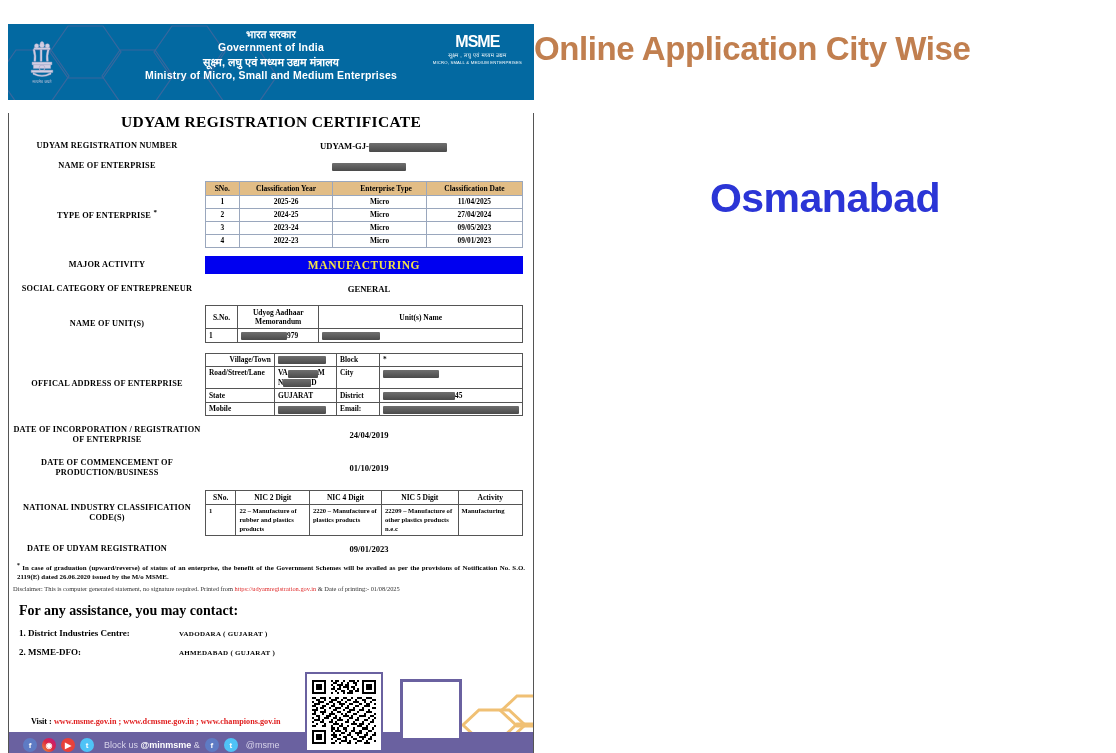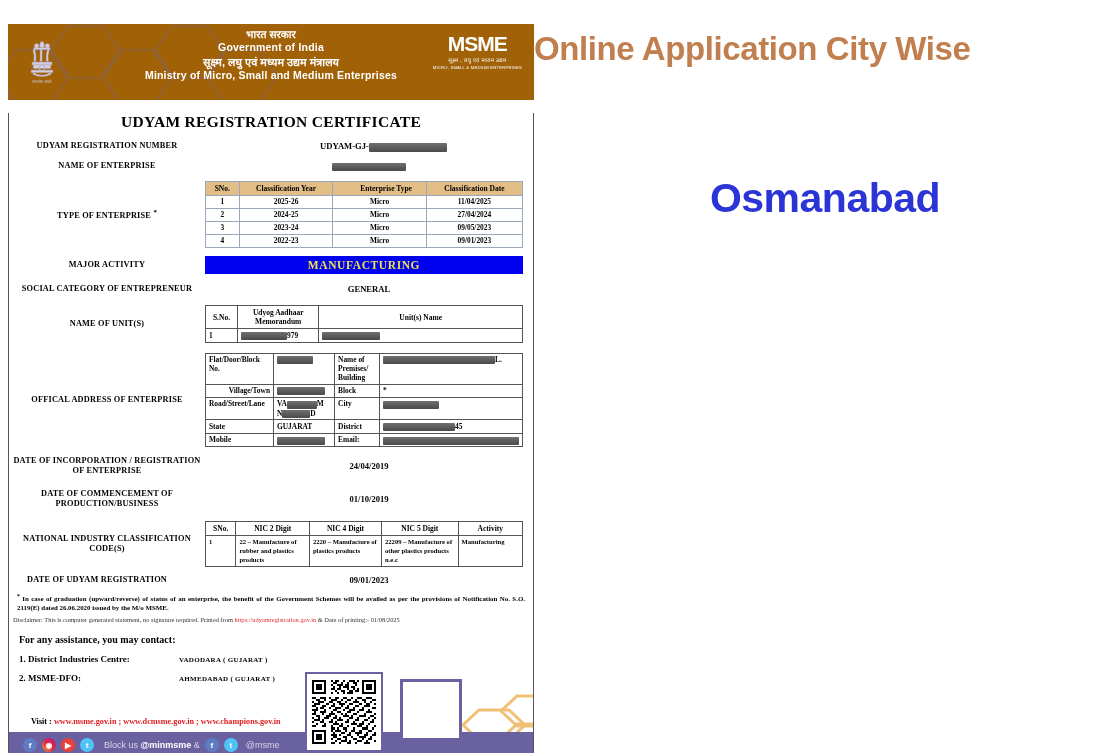--- a/index.html
+++ b/index.html
@@ -6,21 +6,21 @@
   body{width:1116px;height:753px;position:relative;overflow:hidden;
        font-family:"Liberation Serif", serif;}
 
   
   #certificate{
     position:absolute;left:8px;top:24px;width:526px;height:722px;
   }
 
   
   .masthead{
-    position:relative;width:100%;height:76px;background:#a16207;
+    position:relative;width:100%;height:76px;background:#0369a1;
     overflow:hidden;
   }
   .hex-deco{position:absolute;top:0;left:0;width:100%;height:100%;opacity:.5;}
   .emblem{
     position:absolute;left:14px;top:8px;width:40px;height:62px;
     display:flex;flex-direction:column;align-items:center;justify-content:center;
     color:#cfcadf;
   }
   .emblem svg{display:block;}
   .masthead-text{
@@ -28,21 +28,21 @@
     color:#ffffff;font-family:"Liberation Sans",sans-serif;line-height:1.28;
   }
   .mt-hi{font-size:10.5px;font-weight:700;}
   .mt-en{font-size:10.5px;font-weight:700;letter-spacing:.2px;}
   .mt-hi2{font-size:11px;font-weight:700;}
   .mt-en2{font-size:10.5px;font-weight:700;letter-spacing:.2px;}
   .msme-logo{
     position:absolute;right:12px;top:10px;text-align:center;color:#ffffff;
     font-family:"Liberation Sans",sans-serif;
   }
-  .msme-mark{font-size:21px;font-weight:700;letter-spacing:-1px;line-height:.95;}
+  .msme-mark{font-size:16px;font-weight:700;letter-spacing:-1px;line-height:.95;}
   .msme-hi{font-size:5.4px;letter-spacing:.3px;margin-top:2px;}
   .msme-en{font-size:4.2px;letter-spacing:.2px;margin-top:1px;}
 
   
   .cert-body{
     position:relative;width:100%;height:646px;background:#ffffff;
     border:1.5px solid #555;border-top:none;box-sizing:border-box;
     padding:0;
   }
   .cert-title{
@@ -93,21 +93,21 @@
 
   .note{
     font-size:6.9px;font-weight:700;line-height:1.35;color:#000;
     padding:0 8px;text-align:justify;
   }
   .disclaimer{
     font-size:6.4px;color:#333;padding:0 4px;line-height:1.3;
     white-space:nowrap;
   }
   .disclaimer .link{color:#e03030;}
-  .assist-h{font-size:10px;font-weight:700;padding-left:10px;}
+  .assist-h{font-size:14px;font-weight:700;padding-left:10px;}
   .assist-row{display:flex;align-items:baseline;padding-left:10px;margin-top:9px;}
   .assist-k{font-size:9px;font-weight:700;width:160px;}
   .assist-v{font-size:7px;font-weight:700;letter-spacing:.3px;}
 
   .visit{
     font-size:8.2px;font-weight:700;color:#e02020;padding-left:22px;
   }
   .visit b{color:#000;}
 
   
@@ -312,26 +312,20 @@
             </tbody>
         </table>
       </div>
     </div>
 
     <div class="row" style="margin-bottom:9px;">
       <div class="lbl">OFFICAL ADDRESS OF ENTERPRISE</div>
       <div class="val-left">
         <table class="t plain" id="address-table" style="width:318px;">
           <tbody>
-              <tr>
-                <td style="text-align: left; vertical-align: top; width: 68px;">Flat/Door/Block No.</td>
-                <td style="text-align: left; vertical-align: top; width: 62px;"><span class="redact" style="width:36px;"></span></td>
-                <td style="text-align: left; vertical-align: top; width: 48px;">Name of Premises/ Building</td>
-                <td style="text-align: left; vertical-align: top;"><span class="redact" style="width:112px;"></span>L.</td>
-              </tr>
               <tr>
                 <td style="text-align: right; vertical-align: top; width: 68px; margin-left: 20px;">Village/Town</td>
                 <td style="text-align: left; vertical-align: top; width: 62px;"><span class="redact" style="width:48px;"></span></td>
                 <td style="text-align: left; vertical-align: top; width: 48px;">Block</td>
                 <td style="text-align: left; vertical-align: top;">*</td>
               </tr>
               <tr>
                 <td style="text-align: left; vertical-align: top; width: 68px;">Road/Street/Lane</td>
                 <td style="text-align: left; vertical-align: top; width: 62px;">VA<span class="redact" style="width:30px;"></span>M<br>N<span class="redact" style="width:28px;"></span>D</td>
                 <td style="text-align: left; vertical-align: top; width: 48px;">City</td>

